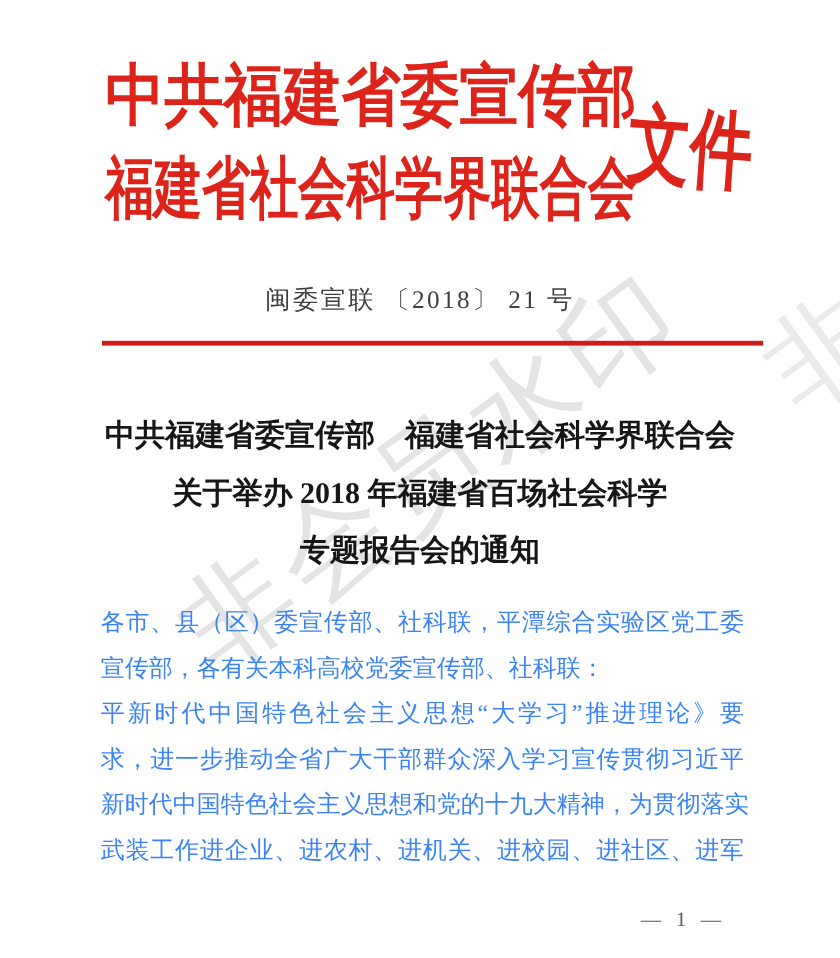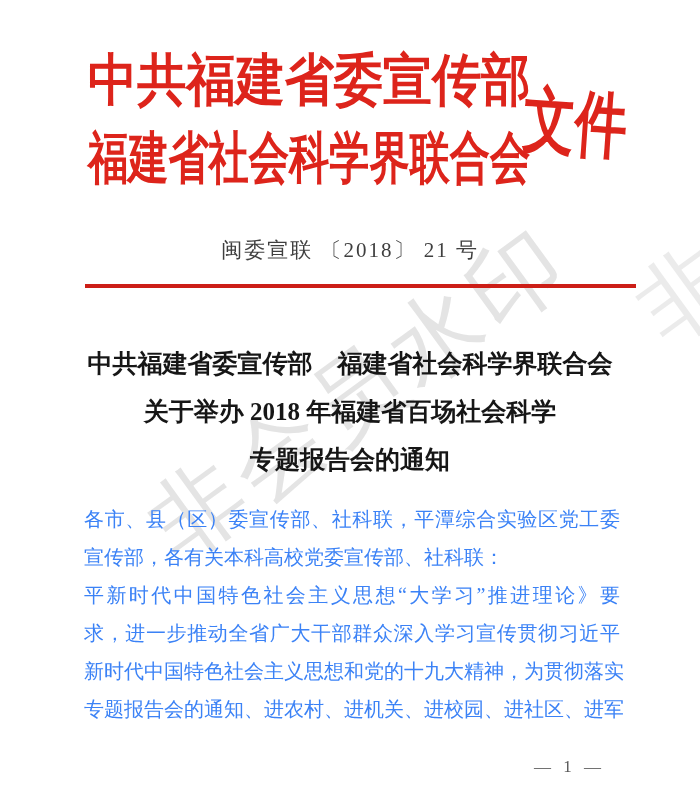--- a/index.html
+++ b/index.html
@@ -113,16 +113,16 @@
   <div class="title-line">关于举办 2018 年福建省百场社会科学</div>
   <div class="title-line">专题报告会的通知</div>
 </div>
 
 <div class="body-block">
   <div class="body-line">各市、县（区）委宣传部、社科联，平潭综合实验区党工委</div>
   <div class="body-line para-end">宣传部，各有关本科高校党委宣传部、社科联：</div>
   <div class="body-line">平新时代中国特色社会主义思想“大学习”推进理论》要</div>
   <div class="body-line">求，进一步推动全省广大干部群众深入学习宣传贯彻习近平</div>
   <div class="body-line">新时代中国特色社会主义思想和党的十九大精神，为贯彻落实</div>
-  <div class="body-line">专题报告会的通知、进农村、进机关、进校园、进社区、进军</div>
+  <div class="body-line">武装工作进企业、进农村、进机关、进校园、进社区、进军</div>
 </div>
 
 <div class="page-number">— 1 —</div>
 
 </body></html>

